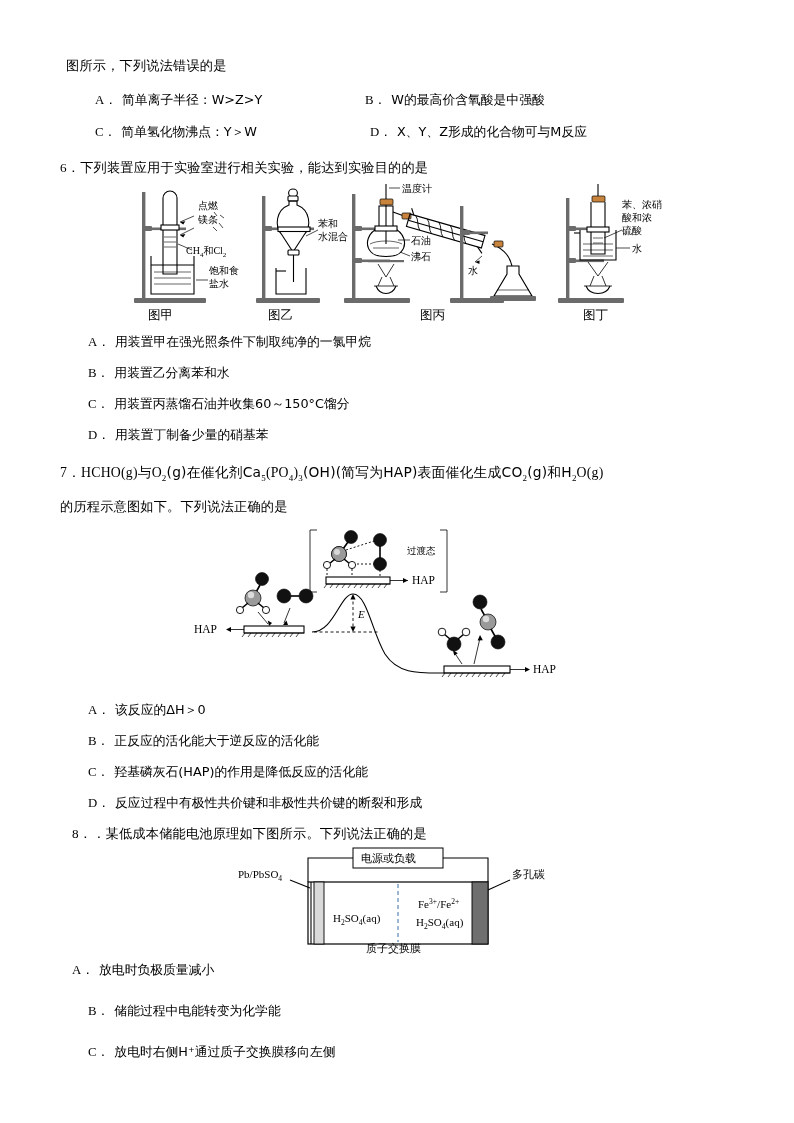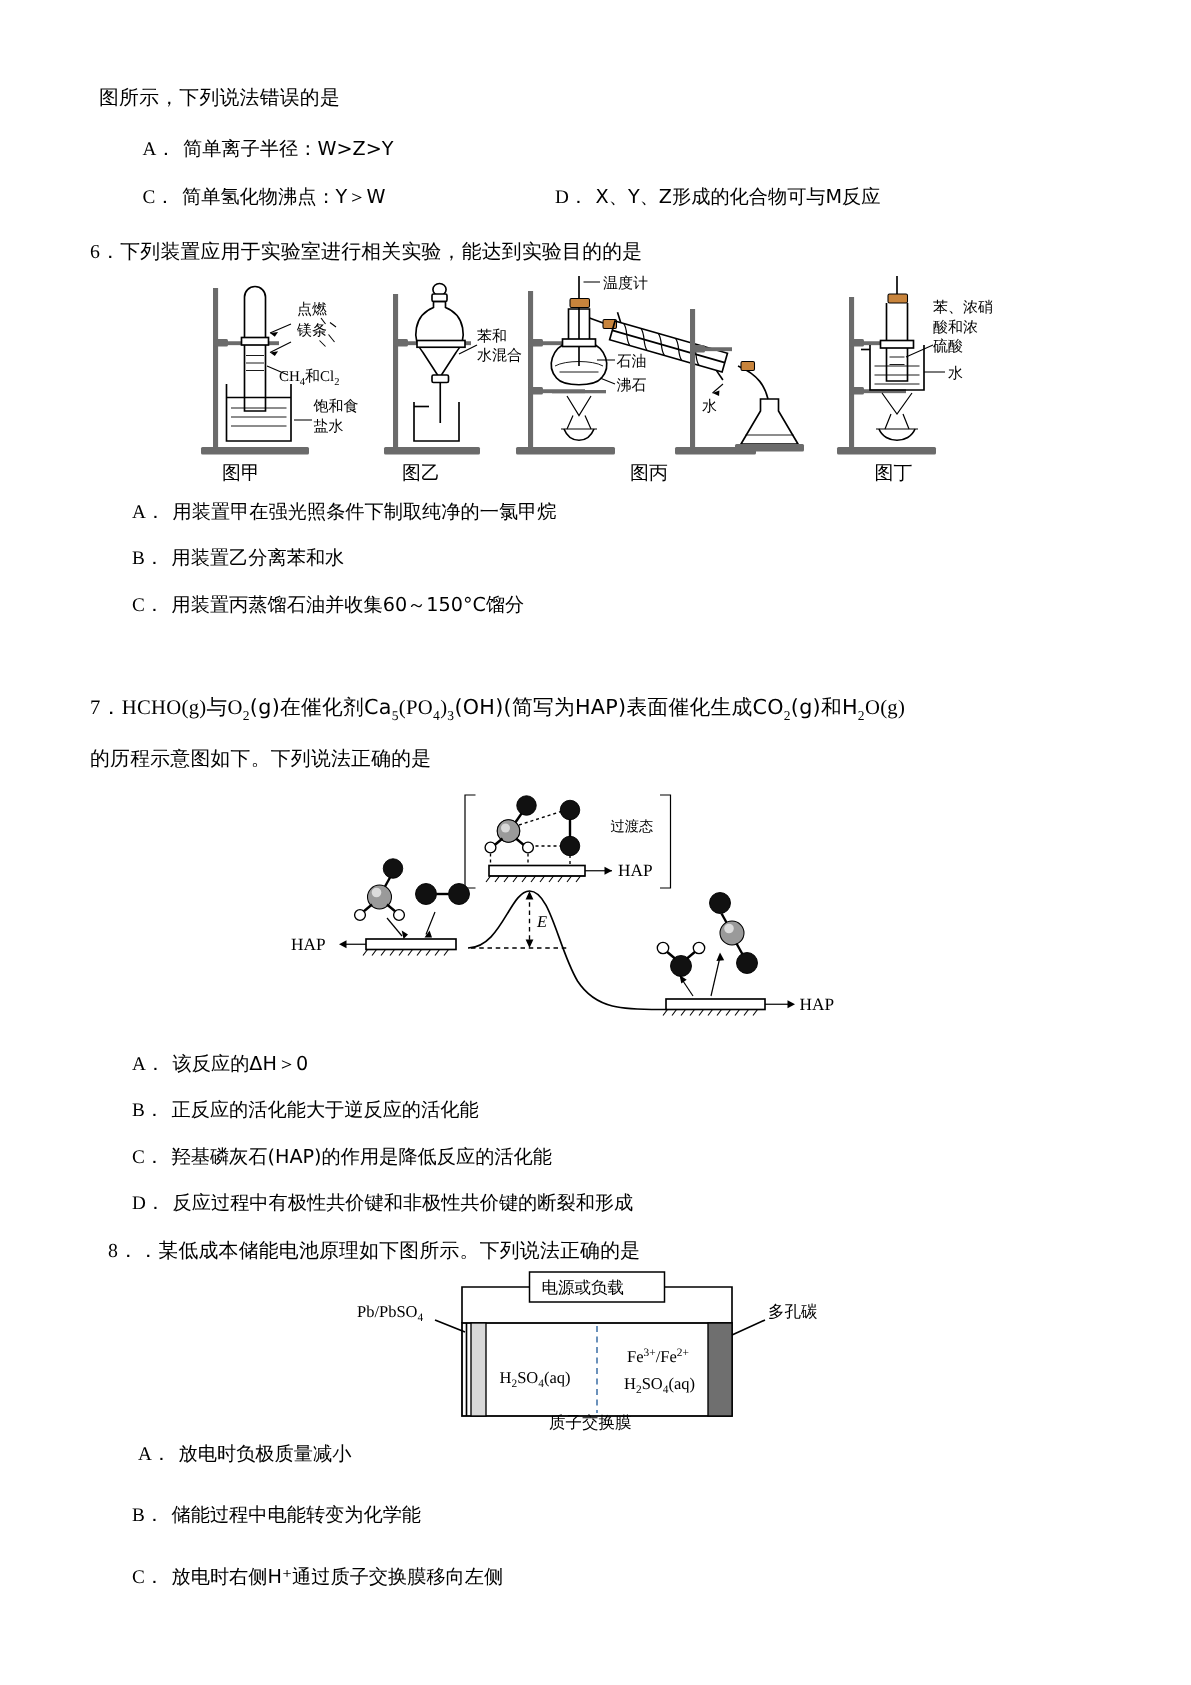--- a/index.html
+++ b/index.html
@@ -99,20 +99,23 @@
 </head>
 <body>
 
 <div class="page">
 
   <div class="qline cn" style="left:66px; top:56px;">图所示，下列说法错误的是</div>
 
   <div class="opt" style="left:95px; top:90px;">
     <span class="lab">A．</span><span class="cn">简单离子半径：W&gt;Z&gt;Y</span>
   </div>
+  <div class="opt" style="left:365px; top:90px;">
+    <span class="lab">B．</span><span class="cn">W的最高价含氧酸是中强酸</span>
+  </div>
   <div class="opt" style="left:95px; top:122px;">
     <span class="lab">C．</span><span class="cn">简单氢化物沸点：Y＞W</span>
   </div>
   <div class="opt" style="left:370px; top:122px;">
     <span class="lab">D．</span><span class="cn">X、Y、Z形成的化合物可与M反应</span>
   </div>
 
   <div class="qline" style="left:60px; top:158px;">
     <span>6．</span><span class="cn">下列装置应用于实验室进行相关实验，能达到实验目的的是</span>
   </div>
@@ -299,20 +302,23 @@
   <div class="caption cn" style="left:583px; top:307px;">图丁</div>
 
   <div class="opt" style="left:88px; top:332px;text-align:right;">
     <span class="lab">A．</span><span class="cn">用装置甲在强光照条件下制取纯净的一氯甲烷</span>
   </div>
   <div class="opt" style="left:88px; top:363px;text-align:right;">
     <span class="lab">B．</span><span class="cn">用装置乙分离苯和水</span>
   </div>
   <div class="opt" style="left:88px; top:394px;">
     <span class="lab">C．</span><span class="cn">用装置丙蒸馏石油并收集60～150°C馏分</span>
+  </div>
+  <div class="opt" style="left:88px; top:425px;">
+    <span class="lab">D．</span><span class="cn">用装置丁制备少量的硝基苯</span>
   </div>
 
   <div class="qline" style="left:60px; top:462px; font-size:13.8px;">
     <span>7．</span><span>HCHO(g)与O</span><span class="sml">2</span><span class="cn">(g)在催化剂Ca</span><span class="sml">5</span><span>(PO</span><span class="sml">4</span><span>)</span><span class="sml">3</span><span class="cn">(OH)(简写为HAP)表面催化生成CO</span><span class="sml">2</span><span class="cn">(g)和H</span><span class="sml">2</span><span>O(g)</span>
   </div>
   <div class="qline cn" style="left:60px; top:497px;">的历程示意图如下。下列说法正确的是</div>
 
   <div class="figwrap" style="left:222px; top:526px;">
     <svg width="370" height="165" viewBox="0 0 370 165">
 
@@ -491,21 +497,21 @@
       <text class="btxt-s" x="178" y="80">H<tspan dy="2.6" font-size="7.6">2</tspan><tspan dy="-2.6">SO</tspan><tspan dy="2.6" font-size="7.6">4</tspan><tspan dy="-2.6">(aq)</tspan></text>
 
       <path class="wire" d="M72,42 L52,34"></path>
       <text class="btxt-s" x="0" y="32">Pb/PbSO<tspan dy="2.6" font-size="7.6">4</tspan></text>
       <path class="wire" d="M250,44 L272,34"></path>
       <text class="btxt" x="274" y="32">多孔碳</text>
       <text class="btxt" x="128" y="106">质子交换膜</text>
     </svg>
   </div>
 
-  <div class="opt" style="left:92px; top:960px;">
+  <div class="opt" style="left:72px; top:960px;">
     <span class="lab">A．</span><span class="cn">放电时负极质量减小</span>
   </div>
   <div class="opt" style="left:88px; top:1001px;">
     <span class="lab">B．</span><span class="cn">储能过程中电能转变为化学能</span>
   </div>
   <div class="opt" style="left:88px; top:1042px;">
     <span class="lab">C．</span><span class="cn">放电时右侧H⁺通过质子交换膜移向左侧</span>
   </div>
 
 </div>

